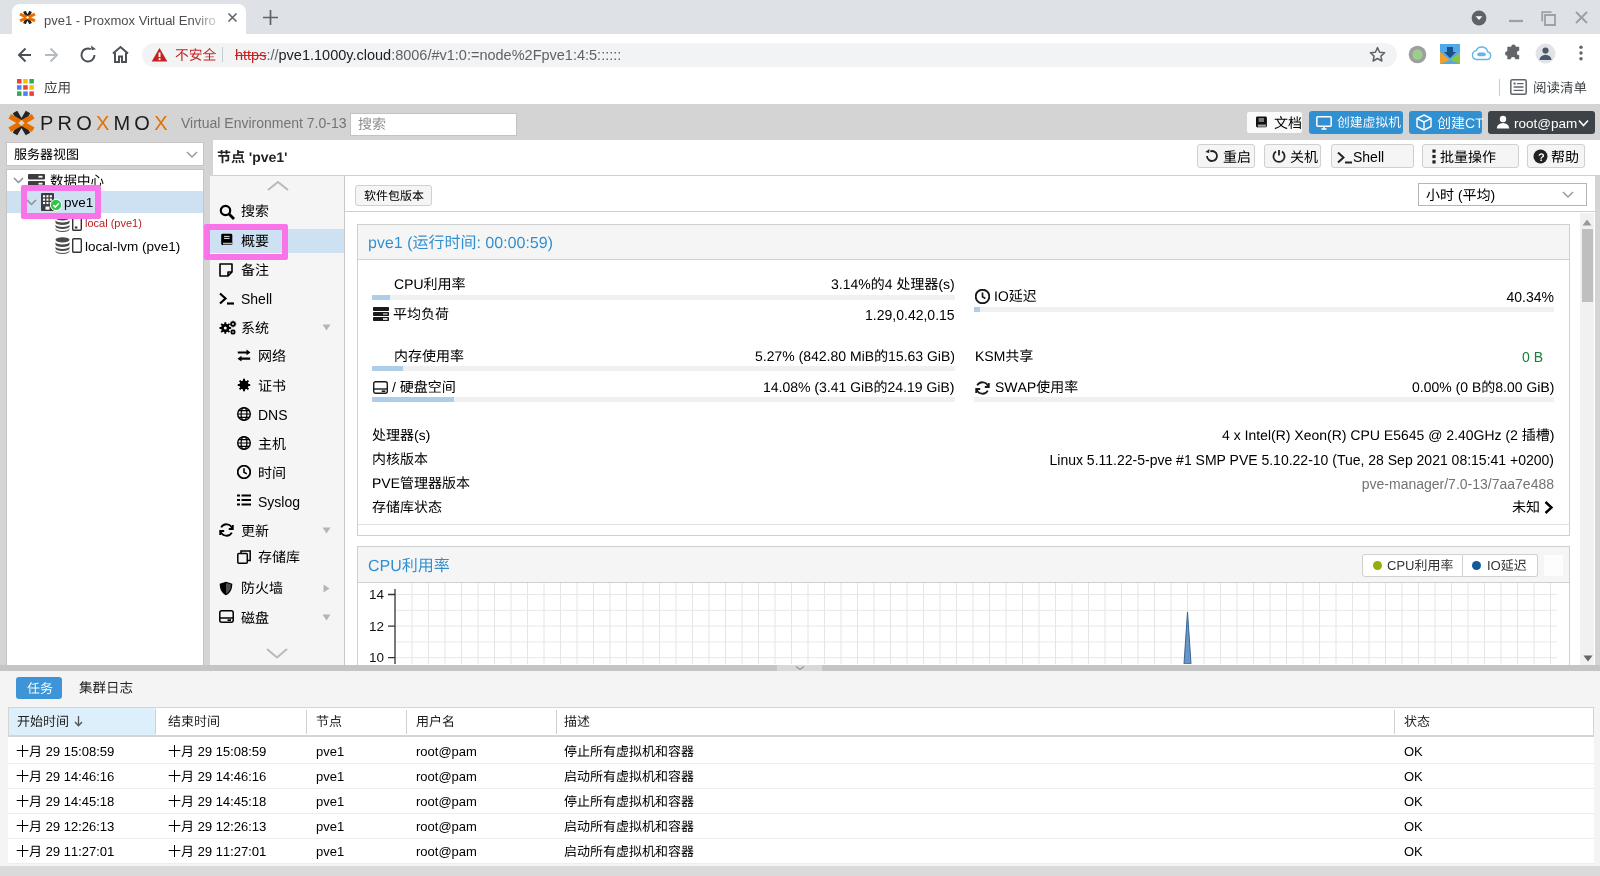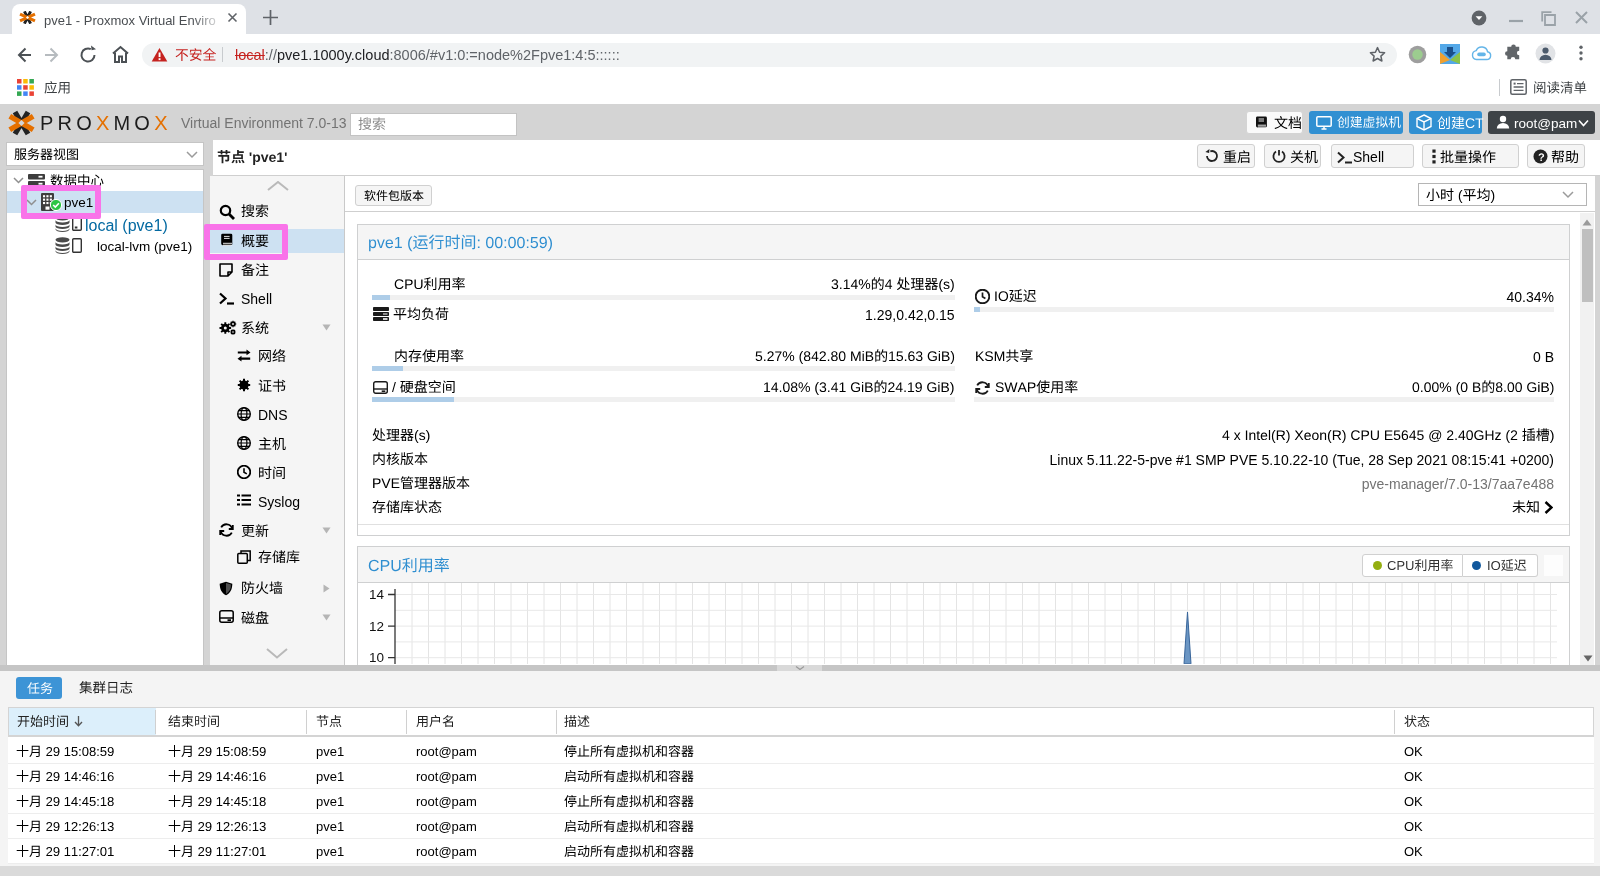--- a/index.html
+++ b/index.html
@@ -81,21 +81,21 @@
 <div id="omnibox"></div>
 <svg class="abs" style="left:151px;top:47px" width="17" height="16" viewBox="0 0 17 16">
     <path d="M8.5 1 L16.3 14.5 H0.7 Z" fill="#c5221f"></path>
     <rect x="7.6" y="5.5" width="1.9" height="4.6" fill="#fff"></rect>
     <rect x="7.6" y="11.2" width="1.9" height="1.9" fill="#fff"></rect>
   </svg>
 <svg class="abs" style="left:175.0px;top:45.5px;" width="43" height="19" viewBox="0 -13.8 43 19">
     <path d="M7.7 -6.6C9.4 -5.5 11.4 -3.9 12.4 -2.8L13.2 -3.6C12.2 -4.7 10.1 -6.2 8.5 -7.3ZM1.0 -10.6V-9.6H7.1C5.7 -7.2 3.4 -4.9 0.6 -3.5C0.8 -3.3 1.1 -2.9 1.3 -2.6C3.2 -3.6 4.9 -5.0 6.3 -6.6V1.1H7.5V-8.1C7.8 -8.5 8.1 -9.1 8.4 -9.6H12.8V-10.6Z M19.5 -11.4C19.7 -10.9 20.0 -10.4 20.2 -10.0H15.1V-7.2H16.1V-9.0H25.2V-7.2H26.3V-10.0H21.4C21.2 -10.5 20.8 -11.1 20.6 -11.6ZM22.9 -5.2C22.4 -4.1 21.8 -3.2 21.0 -2.5C20.0 -2.9 19.0 -3.2 18.1 -3.5C18.4 -4.0 18.8 -4.6 19.2 -5.2ZM17.9 -5.2C17.4 -4.4 16.9 -3.7 16.5 -3.1C17.6 -2.7 18.9 -2.2 20.1 -1.7C18.8 -0.8 17.0 -0.2 14.9 0.1C15.2 0.3 15.5 0.8 15.6 1.1C17.8 0.6 19.7 -0.1 21.2 -1.3C22.9 -0.5 24.5 0.3 25.6 1.0L26.4 0.1C25.4 -0.6 23.8 -1.3 22.1 -2.0C22.9 -2.9 23.6 -3.9 24.0 -5.2H26.7V-6.2H19.7C20.1 -6.9 20.5 -7.6 20.7 -8.2L19.6 -8.4C19.3 -7.7 18.9 -7.0 18.5 -6.2H14.8V-5.2Z M34.4 -11.7C33.0 -9.5 30.5 -7.5 28.0 -6.4C28.2 -6.2 28.5 -5.8 28.7 -5.5C29.2 -5.8 29.8 -6.1 30.3 -6.5V-5.6H34.0V-3.4H30.4V-2.5H34.0V-0.2H28.6V0.7H40.4V-0.2H35.0V-2.5H38.8V-3.4H35.0V-5.6H38.8V-6.5C39.3 -6.1 39.8 -5.8 40.4 -5.5C40.5 -5.8 40.8 -6.1 41.1 -6.3C38.8 -7.5 36.8 -9.0 35.1 -11.0L35.3 -11.3ZM30.4 -6.5C31.9 -7.5 33.4 -8.8 34.5 -10.2C35.8 -8.7 37.2 -7.5 38.7 -6.5Z" fill="#c5221f"></path>
   </svg>
 <div class="abs" style="left:222px;top:47px;width:1px;height:15px;background:#c8cbce"></div>
-<div class="txt" style="left:235px;top:46.5px;font-size:14.5px;color:#202124"><span style="color:#c5221f;text-decoration:line-through">local</span><span style="color:#5f6368">://</span>pve1.1000y.cloud<span style="color:#5f6368">:8006/#v1:0:=node%2Fpve1:4:5::::::</span></div>
+<div class="txt" style="left:235px;top:46.5px;font-size:14.5px;color:#202124"><span style="color:#c5221f;text-decoration:line-through">https</span><span style="color:#5f6368">://</span>pve1.1000y.cloud<span style="color:#5f6368">:8006/#v1:0:=node%2Fpve1:4:5::::::</span></div>
 <svg class="abs" style="left:1369px;top:46px" width="17" height="17" viewBox="0 0 17 17">
     <path d="M8.5 1.6 L10.6 6.2 L15.6 6.7 L11.9 10.1 L12.9 15 L8.5 12.5 L4.1 15 L5.1 10.1 L1.4 6.7 L6.4 6.2 Z" fill="none" stroke="#5f6368" stroke-width="1.5" stroke-linejoin="round"></path>
   </svg>
 <svg class="abs" style="left:1408px;top:45px" width="19" height="19" viewBox="0 0 19 19">
     <circle cx="9.5" cy="9.5" r="8.8" fill="#9e9e9e"></circle>
     <circle cx="9.5" cy="9.5" r="5.2" fill="#9ccc8f"></circle>
   </svg>
 <svg class="abs" style="left:1440px;top:44px" width="20" height="20" viewBox="0 0 20 20">
     <rect x="0" y="0" width="20" height="20" fill="#53a8e8"></rect>
     <path d="M0 20 L0 8 L10 16 Z" fill="#f0a030"></path>
@@ -286,33 +286,33 @@
       <ellipse cx="7.5" cy="2.8" rx="7" ry="2.6"></ellipse>
       <path d="M0.5 5 a7 2.6 0 0 0 14 0 v2.5 a7 2.6 0 0 1 -14 0 Z"></path>
       <path d="M0.5 9.5 a7 2.6 0 0 0 14 0 v2 a7 2.6 0 0 1 -14 0 Z"></path>
       <path d="M0.5 13.3 a7 2.6 0 0 0 14 0 v1 a7 2.6 0 0 1 -14 0 Z"></path>
     </g>
   </svg>
 <svg class="abs" style="left:72px;top:216px" width="10" height="15" viewBox="0 0 10 15">
     <rect x="0.7" y="0.7" width="8.6" height="13.6" rx="1" fill="none" stroke="#333" stroke-width="1.4"></rect>
     <rect x="2.8" y="10.5" width="2.6" height="2" fill="#333"></rect>
   </svg>
-<div class="txt" style="left:85px;top:217px;font-size:16px;color:#0369a1">local (pve1)</div>
+<div class="txt" style="left:85px;top:217px;font-size:11px;color:#b91c1c">local (pve1)</div>
 <svg class="abs" style="left:55px;top:237px" width="15" height="17" viewBox="0 0 15 17">
     <g fill="#4a4a4a">
       <ellipse cx="7.5" cy="2.8" rx="7" ry="2.6"></ellipse>
       <path d="M0.5 5 a7 2.6 0 0 0 14 0 v2.5 a7 2.6 0 0 1 -14 0 Z"></path>
       <path d="M0.5 9.5 a7 2.6 0 0 0 14 0 v2 a7 2.6 0 0 1 -14 0 Z"></path>
       <path d="M0.5 13.3 a7 2.6 0 0 0 14 0 v1 a7 2.6 0 0 1 -14 0 Z"></path>
     </g>
   </svg>
 <svg class="abs" style="left:72px;top:238px" width="10" height="15" viewBox="0 0 10 15">
     <rect x="0.7" y="0.7" width="8.6" height="13.6" rx="1" fill="none" stroke="#333" stroke-width="1.4"></rect>
   </svg>
-<div class="txt" style="left:97px;top:239px;font-size:13.5px;color:#000">local-lvm (pve1)</div>
+<div class="txt" style="left:85px;top:239px;font-size:13.5px;color:#000">local-lvm (pve1)</div>
 <div id="combo"></div>
 <svg class="abs" style="left:14.0px;top:145.5px;" width="67" height="18" viewBox="0 -13.0 67 18">
     <path d="M1.4 -10.4V-5.8C1.4 -3.8 1.3 -1.2 0.4 0.6C0.7 0.7 1.1 0.9 1.2 1.1C1.8 -0.2 2.1 -1.8 2.2 -3.4H4.3V-0.1C4.3 0.1 4.2 0.1 4.0 0.1C3.9 0.1 3.3 0.1 2.7 0.1C2.8 0.4 3.0 0.8 3.0 1.0C3.9 1.0 4.4 1.0 4.7 0.9C5.1 0.7 5.2 0.4 5.2 -0.1V-10.4ZM2.3 -9.5H4.3V-7.4H2.3ZM2.3 -6.5H4.3V-4.3H2.3C2.3 -4.8 2.3 -5.3 2.3 -5.8ZM11.2 -5.1C10.9 -4.0 10.4 -3.0 9.9 -2.2C9.2 -3.0 8.8 -4.0 8.4 -5.1ZM6.3 -10.4V1.0H7.3V-5.1H7.6C8.0 -3.7 8.6 -2.5 9.3 -1.4C8.7 -0.7 8.0 -0.1 7.3 0.2C7.5 0.4 7.8 0.7 7.9 1.0C8.6 0.5 9.3 -0.0 9.9 -0.7C10.5 0.0 11.2 0.6 12.0 1.1C12.1 0.8 12.4 0.5 12.6 0.3C11.8 -0.1 11.1 -0.7 10.4 -1.4C11.2 -2.6 11.9 -4.0 12.2 -5.8L11.7 -6.0L11.5 -6.0H7.3V-9.5H10.9V-7.9C10.9 -7.7 10.9 -7.7 10.7 -7.7C10.5 -7.7 9.8 -7.7 9.0 -7.7C9.1 -7.5 9.2 -7.1 9.3 -6.9C10.3 -6.9 10.9 -6.9 11.3 -7.0C11.8 -7.1 11.9 -7.4 11.9 -7.9V-10.4Z M18.8 -5.0C18.7 -4.5 18.7 -4.1 18.6 -3.7H14.6V-2.8H18.3C17.5 -1.1 16.1 -0.3 13.7 0.2C13.9 0.4 14.2 0.8 14.3 1.0C16.8 0.4 18.5 -0.7 19.3 -2.8H23.2C23.0 -1.1 22.8 -0.3 22.5 -0.1C22.3 0.1 22.2 0.1 21.9 0.1C21.6 0.1 20.7 0.1 19.9 -0.0C20.1 0.2 20.2 0.6 20.2 0.9C21.0 0.9 21.8 0.9 22.2 0.9C22.6 0.9 22.9 0.8 23.2 0.5C23.7 0.1 24.0 -0.9 24.3 -3.2C24.3 -3.4 24.3 -3.7 24.3 -3.7H19.6C19.7 -4.0 19.7 -4.4 19.8 -4.9ZM22.7 -8.7C21.9 -8.0 20.9 -7.3 19.6 -6.9C18.6 -7.3 17.8 -7.9 17.2 -8.6L17.4 -8.7ZM18.0 -10.9C17.3 -9.8 16.0 -8.5 14.2 -7.5C14.4 -7.4 14.7 -7.0 14.8 -6.8C15.4 -7.2 16.0 -7.6 16.6 -8.0C17.1 -7.4 17.7 -6.9 18.5 -6.5C17.0 -6.0 15.2 -5.7 13.6 -5.5C13.8 -5.3 13.9 -4.9 14.0 -4.6C15.9 -4.9 17.8 -5.3 19.6 -5.9C21.1 -5.3 22.9 -5.0 24.9 -4.8C25.1 -5.1 25.3 -5.5 25.5 -5.7C23.8 -5.8 22.1 -6.0 20.8 -6.4C22.2 -7.1 23.4 -8.0 24.2 -9.2L23.6 -9.6L23.5 -9.6H18.2C18.5 -10.0 18.7 -10.3 19.0 -10.7Z M28.5 -9.5H30.8V-7.7H28.5ZM34.1 -9.5H36.4V-7.7H34.1ZM34.0 -6.3C34.5 -6.1 35.2 -5.8 35.6 -5.5H31.9C32.2 -5.9 32.4 -6.3 32.6 -6.7L31.7 -6.9V-10.3H27.7V-6.8H31.6C31.4 -6.4 31.1 -5.9 30.7 -5.5H26.7V-4.6H29.9C29.0 -3.8 27.8 -3.1 26.4 -2.6C26.6 -2.4 26.8 -2.1 26.9 -1.8L27.7 -2.1V1.0H28.6V0.7H30.7V1.0H31.7V-3.0H29.2C30.0 -3.5 30.6 -4.0 31.1 -4.6H33.6C34.1 -4.0 34.8 -3.4 35.6 -3.0H33.2V1.0H34.1V0.7H36.4V1.0H37.4V-2.1L38.0 -1.9C38.1 -2.2 38.4 -2.5 38.6 -2.7C37.2 -3.0 35.8 -3.7 34.8 -4.6H38.3V-5.5H36.1L36.4 -5.8C36.0 -6.2 35.2 -6.6 34.5 -6.8ZM33.2 -10.3V-6.8H37.4V-10.3ZM28.6 -0.2V-2.1H30.7V-0.2ZM34.1 -0.2V-2.1H36.4V-0.2Z M44.9 -10.3V-3.4H45.8V-9.4H49.8V-3.4H50.8V-10.3ZM41.0 -10.5C41.5 -9.9 42.0 -9.2 42.2 -8.7L43.0 -9.3C42.8 -9.7 42.2 -10.4 41.7 -10.9ZM47.3 -8.4V-5.9C47.3 -3.9 46.9 -1.4 43.6 0.3C43.8 0.5 44.1 0.8 44.2 1.1C46.2 0.0 47.2 -1.4 47.7 -2.8V-0.3C47.7 0.6 48.1 0.8 49.0 0.8H50.1C51.3 0.8 51.4 0.3 51.5 -1.7C51.3 -1.8 51.0 -1.9 50.7 -2.1C50.7 -0.2 50.6 0.1 50.2 0.1H49.1C48.7 0.1 48.6 0.0 48.6 -0.4V-3.6H48.0C48.2 -4.4 48.2 -5.2 48.2 -5.9V-8.4ZM39.8 -8.7V-7.8H43.0C42.2 -6.1 40.8 -4.5 39.5 -3.6C39.6 -3.4 39.9 -2.9 40.0 -2.7C40.5 -3.0 41.0 -3.5 41.5 -4.0V1.0H42.4V-4.6C42.8 -4.0 43.4 -3.2 43.7 -2.8L44.3 -3.6C44.0 -3.9 43.1 -5.0 42.6 -5.5C43.3 -6.4 43.8 -7.4 44.2 -8.4L43.6 -8.7L43.5 -8.7Z M56.9 -3.6C57.9 -3.4 59.2 -3.0 60.0 -2.6L60.4 -3.2C59.6 -3.6 58.3 -4.0 57.3 -4.2ZM55.6 -2.0C57.4 -1.8 59.6 -1.2 60.9 -0.8L61.3 -1.5C60.0 -1.9 57.8 -2.4 56.0 -2.6ZM53.1 -10.3V1.0H54.0V0.5H62.9V1.0H63.9V-10.3ZM54.0 -0.4V-9.5H62.9V-0.4ZM57.4 -9.2C56.7 -8.1 55.6 -7.1 54.5 -6.5C54.7 -6.3 55.0 -6.0 55.2 -5.9C55.6 -6.1 56.0 -6.4 56.4 -6.8C56.8 -6.4 57.3 -6.0 57.8 -5.6C56.7 -5.1 55.4 -4.7 54.3 -4.5C54.4 -4.3 54.6 -3.9 54.7 -3.7C56.0 -4.0 57.4 -4.5 58.6 -5.1C59.7 -4.6 60.9 -4.1 62.2 -3.8C62.3 -4.1 62.5 -4.4 62.7 -4.6C61.6 -4.8 60.4 -5.1 59.4 -5.6C60.4 -6.3 61.2 -7.0 61.7 -7.9L61.2 -8.2L61.0 -8.2H57.7C57.9 -8.4 58.0 -8.7 58.2 -8.9ZM56.9 -7.3 57.0 -7.4H60.4C59.9 -6.9 59.3 -6.4 58.6 -6.0C57.9 -6.4 57.3 -6.9 56.9 -7.3Z" fill="#000"></path>
   </svg>
 <svg class="abs" style="left:186px;top:151px" width="12" height="8" viewBox="0 0 12 8">
     <path d="M1 1 L6 6 L11 1" fill="none" stroke="#9b9b9b" stroke-width="1.5"></path>
   </svg>
 <div id="menu"></div>
 <div class="abs" style="left:267px;top:181px;width:22px;height:10px">
     <svg width="22" height="10" viewBox="0 0 22 10">
@@ -538,21 +538,21 @@
 <svg class="abs" style="left:994.0px;top:287.0px;" width="44" height="20" viewBox="0 -14.0 44 20">
     <path d="M1.3 0.0V-9.6H2.6V0.0Z M14.1 -4.9Q14.1 -3.3 13.5 -2.2Q13.0 -1.1 11.9 -0.5Q10.8 0.1 9.3 0.1Q7.8 0.1 6.8 -0.5Q5.7 -1.1 5.1 -2.2Q4.6 -3.3 4.6 -4.9Q4.6 -7.2 5.8 -8.5Q7.1 -9.8 9.3 -9.8Q10.8 -9.8 11.9 -9.2Q13.0 -8.6 13.5 -7.5Q14.1 -6.4 14.1 -4.9ZM12.8 -4.9Q12.8 -6.7 11.9 -7.7Q11.0 -8.7 9.3 -8.7Q7.7 -8.7 6.8 -7.7Q5.9 -6.7 5.9 -4.9Q5.9 -3.0 6.8 -2.0Q7.7 -0.9 9.3 -0.9Q11.0 -0.9 11.9 -2.0Q12.8 -3.0 12.8 -4.9Z M20.9 -7.8V-1.7H28.1V-2.7H24.9V-6.2H28.0V-7.2H24.9V-10.1C26.0 -10.3 27.0 -10.6 27.8 -10.9L27.0 -11.7C25.5 -11.1 22.7 -10.6 20.3 -10.4C20.4 -10.1 20.6 -9.8 20.6 -9.5C21.7 -9.6 22.8 -9.8 23.9 -10.0V-2.7H21.8V-7.8ZM16.1 -5.5C16.1 -5.6 16.3 -5.8 16.5 -5.9H18.7C18.5 -4.6 18.2 -3.5 17.8 -2.6C17.3 -3.2 17.0 -3.9 16.7 -4.8L15.9 -4.5C16.2 -3.3 16.7 -2.4 17.3 -1.7C16.7 -0.7 16.0 -0.0 15.2 0.5C15.5 0.6 15.9 1.0 16.0 1.2C16.8 0.7 17.5 0.0 18.0 -0.9C19.6 0.4 21.6 0.8 24.1 0.8H27.9C28.0 0.5 28.1 -0.0 28.3 -0.3C27.6 -0.2 24.7 -0.2 24.2 -0.2C21.9 -0.2 19.9 -0.5 18.5 -1.8C19.1 -3.1 19.6 -4.7 19.8 -6.7L19.2 -6.9L19.0 -6.8H17.4C18.1 -7.9 18.8 -9.2 19.5 -10.6L18.9 -11.0L18.5 -10.9H15.5V-9.9H18.1C17.5 -8.7 16.8 -7.5 16.6 -7.2C16.3 -6.8 15.9 -6.4 15.7 -6.4C15.8 -6.2 16.0 -5.7 16.1 -5.5Z M29.9 -11.0C30.7 -10.3 31.6 -9.2 32.0 -8.5L32.9 -9.1C32.4 -9.8 31.5 -10.8 30.7 -11.5ZM37.2 -5.5C38.5 -4.2 40.1 -2.5 40.8 -1.4L41.7 -2.1C40.9 -3.1 39.3 -4.8 38.1 -6.1ZM32.4 -6.7H29.5V-5.7H31.4V-1.8C30.8 -1.5 30.1 -0.9 29.3 -0.1L30.0 0.9C30.7 -0.1 31.4 -0.9 31.9 -0.9C32.2 -0.9 32.7 -0.4 33.2 -0.1C34.2 0.5 35.4 0.7 37.1 0.7C38.5 0.7 41.0 0.6 42.0 0.5C42.0 0.2 42.2 -0.3 42.3 -0.6C40.9 -0.4 38.8 -0.3 37.2 -0.3C35.6 -0.3 34.4 -0.4 33.5 -1.0C33.0 -1.3 32.7 -1.5 32.4 -1.7ZM35.7 -7.5V-7.8V-10.0H40.2V-7.5ZM34.6 -11.0V-7.9C34.6 -6.1 34.4 -3.7 33.1 -2.0C33.3 -1.9 33.8 -1.6 34.0 -1.4C35.1 -2.8 35.5 -4.8 35.6 -6.5H41.2V-11.0Z" fill="#000"></path>
   </svg>
 <div class="txt" style="right:46px;top:289px;font-size:14px;color:#000">40.34%</div>
 <div class="bar" style="left:974px;top:307px;width:580px">
     <div class="barfill" style="width:6px"></div>
   </div>
 <svg class="abs" style="left:975.0px;top:347.0px;" width="60" height="20" viewBox="0 -14.0 60 20">
     <path d="M7.6 0.0 3.7 -4.6 2.5 -3.7V0.0H1.1V-9.6H2.5V-4.8L7.1 -9.6H8.6L4.5 -5.4L9.2 0.0Z M18.0 -2.7Q18.0 -1.3 17.0 -0.6Q15.9 0.1 14.1 0.1Q10.5 0.1 10.0 -2.3L11.2 -2.6Q11.5 -1.7 12.2 -1.3Q12.9 -0.9 14.1 -0.9Q15.4 -0.9 16.1 -1.3Q16.7 -1.8 16.7 -2.6Q16.7 -3.1 16.5 -3.4Q16.3 -3.7 15.9 -3.8Q15.5 -4.0 15.0 -4.2Q14.5 -4.3 13.8 -4.4Q12.7 -4.7 12.1 -4.9Q11.5 -5.2 11.1 -5.5Q10.8 -5.8 10.6 -6.2Q10.4 -6.7 10.4 -7.2Q10.4 -8.4 11.4 -9.1Q12.3 -9.8 14.1 -9.8Q15.7 -9.8 16.6 -9.3Q17.5 -8.8 17.8 -7.6L16.5 -7.3Q16.3 -8.1 15.7 -8.4Q15.1 -8.8 14.1 -8.8Q12.9 -8.8 12.3 -8.4Q11.7 -8.0 11.7 -7.3Q11.7 -6.8 11.9 -6.5Q12.2 -6.2 12.6 -6.0Q13.1 -5.8 14.4 -5.5Q14.8 -5.4 15.3 -5.3Q15.7 -5.2 16.1 -5.1Q16.5 -4.9 16.9 -4.7Q17.2 -4.5 17.5 -4.3Q17.7 -4.0 17.9 -3.6Q18.0 -3.2 18.0 -2.7Z M28.0 0.0V-6.4Q28.0 -7.5 28.1 -8.5Q27.7 -7.3 27.5 -6.6L25.0 0.0H24.1L21.5 -6.6L21.2 -7.7L20.9 -8.5L21.0 -7.7L21.0 -6.4V0.0H19.8V-9.6H21.5L24.1 -3.0Q24.2 -2.5 24.4 -2.1Q24.5 -1.6 24.5 -1.4Q24.6 -1.7 24.8 -2.3Q24.9 -2.8 25.0 -3.0L27.5 -9.6H29.2V0.0Z M38.6 -2.1C39.9 -1.1 41.6 0.3 42.4 1.1L43.4 0.5C42.5 -0.4 40.8 -1.7 39.5 -2.6ZM34.9 -2.6C34.2 -1.6 32.6 -0.4 31.2 0.4C31.4 0.6 31.8 0.9 32.0 1.1C33.4 0.3 35.0 -1.0 36.0 -2.2ZM31.6 -8.8V-7.8H34.3V-4.5H31.0V-3.4H43.7V-4.5H40.4V-7.8H43.2V-8.8H40.4V-11.6H39.3V-8.8H35.3V-11.6H34.3V-8.8ZM35.3 -4.5V-7.8H39.3V-4.5Z M48.0 -7.9H54.7V-6.7H48.0ZM47.0 -8.7V-5.9H55.8V-8.7ZM55.3 -5.1 55.0 -5.0H46.4V-4.2H53.6C52.7 -3.9 51.7 -3.5 50.8 -3.3L50.8 -2.5H45.1V-1.6H50.8V0.0C50.8 0.2 50.7 0.3 50.4 0.3C50.2 0.3 49.2 0.3 48.3 0.3C48.4 0.5 48.6 0.9 48.6 1.1C49.9 1.1 50.7 1.1 51.2 1.0C51.7 0.9 51.9 0.6 51.9 0.0V-1.6H57.6V-2.5H51.9V-2.9C53.4 -3.2 55.0 -3.8 56.2 -4.5L55.5 -5.1ZM50.4 -11.7C50.6 -11.3 50.7 -10.9 50.9 -10.5H45.2V-9.6H57.4V-10.5H52.1C51.9 -11.0 51.7 -11.5 51.4 -11.9Z" fill="#000"></path>
   </svg>
-<div class="txt" style="right:46px;top:349px;font-size:14px;color:#000000">0 B</div>
+<div class="txt" style="right:57px;top:349px;font-size:14px;color:#15803d">0 B</div>
 <svg class="abs" style="left:975px;top:381px" width="15" height="14" viewBox="0 0 15 14">
     <path d="M13.8 2 V6 H9.8" fill="none" stroke="#1a1a1a" stroke-width="1.8"></path>
     <path d="M1.2 12 V8 H5.2" fill="none" stroke="#1a1a1a" stroke-width="1.8"></path>
     <path d="M13.2 5.5 A6 6 0 0 0 2.2 4.4 M1.8 8.5 A6 6 0 0 0 12.8 9.6" fill="none" stroke="#1a1a1a" stroke-width="1.8"></path>
   </svg>
 <svg class="abs" style="left:995.0px;top:378.0px;" width="85" height="20" viewBox="0 -14.0 85 20">
     <path d="M8.7 -2.7Q8.7 -1.3 7.7 -0.6Q6.6 0.1 4.7 0.1Q1.2 0.1 0.6 -2.3L1.9 -2.6Q2.1 -1.7 2.8 -1.3Q3.5 -0.9 4.8 -0.9Q6.0 -0.9 6.7 -1.3Q7.4 -1.8 7.4 -2.6Q7.4 -3.1 7.2 -3.4Q7.0 -3.7 6.6 -3.8Q6.2 -4.0 5.7 -4.2Q5.1 -4.3 4.5 -4.4Q3.3 -4.7 2.7 -4.9Q2.1 -5.2 1.8 -5.5Q1.4 -5.8 1.3 -6.2Q1.1 -6.7 1.1 -7.2Q1.1 -8.4 2.0 -9.1Q3.0 -9.8 4.7 -9.8Q6.4 -9.8 7.3 -9.3Q8.1 -8.8 8.5 -7.6L7.2 -7.3Q7.0 -8.1 6.4 -8.4Q5.8 -8.8 4.7 -8.8Q3.6 -8.8 3.0 -8.4Q2.4 -8.0 2.4 -7.3Q2.4 -6.8 2.6 -6.5Q2.8 -6.2 3.3 -6.0Q3.7 -5.8 5.0 -5.5Q5.5 -5.4 5.9 -5.3Q6.4 -5.2 6.8 -5.1Q7.2 -4.9 7.5 -4.7Q7.9 -4.5 8.1 -4.3Q8.4 -4.0 8.5 -3.6Q8.7 -3.2 8.7 -2.7Z M19.7 0.0H18.1L16.4 -6.1Q16.3 -6.7 16.0 -8.2Q15.8 -7.4 15.7 -6.8Q15.5 -6.3 13.8 0.0H12.2L9.4 -9.6H10.8L12.5 -3.5Q12.8 -2.4 13.1 -1.1Q13.2 -1.9 13.4 -2.8Q13.7 -3.7 15.3 -9.6H16.6L18.3 -3.6Q18.6 -2.2 18.9 -1.1L18.9 -1.4Q19.1 -2.2 19.2 -2.7Q19.3 -3.2 21.1 -9.6H22.5Z M30.5 0.0 29.4 -2.8H25.0L23.9 0.0H22.6L26.5 -9.6H28.0L31.9 0.0ZM27.2 -8.6 27.2 -8.5Q27.0 -7.9 26.7 -7.0L25.4 -3.8H29.0L27.8 -7.0Q27.6 -7.5 27.4 -8.1Z M40.5 -6.7Q40.5 -5.4 39.6 -4.6Q38.7 -3.8 37.2 -3.8H34.3V0.0H33.0V-9.6H37.1Q38.7 -9.6 39.6 -8.9Q40.5 -8.1 40.5 -6.7ZM39.2 -6.7Q39.2 -8.6 36.9 -8.6H34.3V-4.8H37.0Q39.2 -4.8 39.2 -6.7Z M49.6 -11.7V-10.2H45.7V-9.2H49.6V-7.9H46.1V-4.0H49.5C49.4 -3.2 49.2 -2.5 48.8 -1.8C48.0 -2.4 47.4 -3.0 47.0 -3.7L46.1 -3.4C46.6 -2.5 47.3 -1.8 48.2 -1.1C47.5 -0.5 46.6 -0.1 45.2 0.3C45.4 0.5 45.7 0.9 45.8 1.2C47.3 0.7 48.3 0.1 49.0 -0.5C50.4 0.3 52.2 0.9 54.2 1.1C54.3 0.8 54.6 0.4 54.8 0.2C52.8 -0.0 51.1 -0.5 49.6 -1.3C50.2 -2.1 50.5 -3.0 50.6 -4.0H54.2V-7.9H50.6V-9.2H54.7V-10.2H50.6V-11.7ZM47.1 -7.0H49.6V-5.5L49.6 -4.9H47.1ZM50.6 -7.0H53.2V-4.9H50.6L50.6 -5.5ZM45.1 -11.8C44.3 -9.7 42.9 -7.6 41.5 -6.2C41.7 -6.0 42.0 -5.4 42.1 -5.2C42.6 -5.7 43.2 -6.4 43.6 -7.0V1.2H44.7V-8.6C45.2 -9.5 45.7 -10.5 46.1 -11.5Z M57.4 -10.8V-5.7C57.4 -3.7 57.2 -1.2 55.7 0.5C55.9 0.6 56.3 1.0 56.5 1.2C57.6 0.0 58.0 -1.6 58.3 -3.2H61.8V1.0H62.8V-3.2H66.6V-0.3C66.6 -0.1 66.5 0.0 66.2 0.0C66.0 0.1 65.0 0.1 64.0 0.0C64.2 0.3 64.3 0.8 64.4 1.0C65.7 1.1 66.5 1.0 67.0 0.9C67.5 0.7 67.6 0.4 67.6 -0.3V-10.8ZM58.4 -9.8H61.8V-7.5H58.4ZM66.6 -9.8V-7.5H62.8V-9.8ZM58.4 -6.5H61.8V-4.2H58.3C58.4 -4.7 58.4 -5.2 58.4 -5.7ZM66.6 -6.5V-4.2H62.8V-6.5Z M80.8 -9.0C80.3 -8.4 79.5 -7.7 78.8 -7.2L79.6 -6.7C80.3 -7.1 81.1 -7.8 81.7 -8.5ZM70.0 -4.7 70.5 -3.9C71.5 -4.3 72.6 -4.9 73.7 -5.5L73.5 -6.3C72.2 -5.7 70.9 -5.1 70.0 -4.7ZM70.4 -8.4C71.2 -7.9 72.1 -7.2 72.5 -6.7L73.3 -7.4C72.8 -7.9 71.9 -8.5 71.1 -9.0ZM78.7 -5.7C79.7 -5.1 80.9 -4.3 81.5 -3.7L82.2 -4.4C81.6 -4.9 80.4 -5.7 79.4 -6.3ZM69.9 -2.8V-1.8H75.7V1.1H76.8V-1.8H82.5V-2.8H76.8V-4.0H75.7V-2.8ZM75.3 -11.6C75.5 -11.3 75.8 -10.9 76.0 -10.5H70.2V-9.5H75.4C74.9 -8.9 74.5 -8.3 74.3 -8.1C74.1 -7.9 73.9 -7.7 73.7 -7.7C73.8 -7.4 73.9 -7.0 74.0 -6.8C74.2 -6.8 74.5 -6.9 76.1 -7.0C75.4 -6.4 74.8 -5.8 74.5 -5.6C74.1 -5.2 73.7 -4.9 73.4 -4.9C73.5 -4.6 73.6 -4.2 73.7 -4.0C74.0 -4.1 74.5 -4.2 78.1 -4.5C78.3 -4.3 78.4 -4.0 78.5 -3.8L79.4 -4.2C79.1 -4.8 78.4 -5.8 77.7 -6.5L76.9 -6.2C77.2 -5.9 77.4 -5.6 77.6 -5.3L75.1 -5.1C76.4 -6.1 77.6 -7.3 78.7 -8.6L77.9 -9.1C77.6 -8.7 77.2 -8.3 76.9 -7.9L75.1 -7.8C75.6 -8.3 76.0 -8.9 76.5 -9.5H82.4V-10.5H77.2C77.0 -10.9 76.7 -11.5 76.3 -11.9Z" fill="#000"></path>
   </svg>
 <svg class="abs" style="left:1411.6px;top:378.0px;" width="144" height="20" viewBox="0 -14.0 144 20">
     <path d="M7.2 -4.8Q7.2 -2.4 6.4 -1.1Q5.5 0.1 3.9 0.1Q2.2 0.1 1.4 -1.1Q0.5 -2.4 0.5 -4.8Q0.5 -7.3 1.4 -8.5Q2.2 -9.8 3.9 -9.8Q5.6 -9.8 6.4 -8.5Q7.2 -7.3 7.2 -4.8ZM6.0 -4.8Q6.0 -6.9 5.5 -7.8Q5.0 -8.8 3.9 -8.8Q2.8 -8.8 2.3 -7.9Q1.8 -6.9 1.8 -4.8Q1.8 -2.8 2.3 -1.8Q2.8 -0.9 3.9 -0.9Q5.0 -0.9 5.5 -1.8Q6.0 -2.8 6.0 -4.8Z M9.1 0.0V-1.5H10.4V0.0Z M18.9 -4.8Q18.9 -2.4 18.1 -1.1Q17.2 0.1 15.6 0.1Q13.9 0.1 13.1 -1.1Q12.2 -2.4 12.2 -4.8Q12.2 -7.3 13.0 -8.5Q13.8 -9.8 15.6 -9.8Q17.3 -9.8 18.1 -8.5Q18.9 -7.3 18.9 -4.8ZM17.7 -4.8Q17.7 -6.9 17.2 -7.8Q16.7 -8.8 15.6 -8.8Q14.5 -8.8 14.0 -7.9Q13.5 -6.9 13.5 -4.8Q13.5 -2.8 14.0 -1.8Q14.5 -0.9 15.6 -0.9Q16.7 -0.9 17.2 -1.8Q17.7 -2.8 17.7 -4.8Z M26.7 -4.8Q26.7 -2.4 25.9 -1.1Q25.0 0.1 23.3 0.1Q21.7 0.1 20.8 -1.1Q20.0 -2.4 20.0 -4.8Q20.0 -7.3 20.8 -8.5Q21.6 -9.8 23.4 -9.8Q25.1 -9.8 25.9 -8.5Q26.7 -7.3 26.7 -4.8ZM25.5 -4.8Q25.5 -6.9 25.0 -7.8Q24.5 -8.8 23.4 -8.8Q22.2 -8.8 21.7 -7.9Q21.3 -6.9 21.3 -4.8Q21.3 -2.8 21.8 -1.8Q22.3 -0.9 23.4 -0.9Q24.4 -0.9 24.9 -1.8Q25.5 -2.8 25.5 -4.8Z M39.2 -3.0Q39.2 -1.5 38.6 -0.7Q38.1 0.1 37.0 0.1Q35.9 0.1 35.4 -0.7Q34.9 -1.5 34.9 -3.0Q34.9 -4.5 35.4 -5.3Q35.9 -6.0 37.0 -6.0Q38.2 -6.0 38.7 -5.3Q39.2 -4.5 39.2 -3.0ZM30.9 0.0H29.8L36.1 -9.6H37.2ZM29.9 -9.7Q31.0 -9.7 31.6 -8.9Q32.1 -8.2 32.1 -6.7Q32.1 -5.2 31.5 -4.4Q31.0 -3.6 29.9 -3.6Q28.8 -3.6 28.3 -4.4Q27.7 -5.2 27.7 -6.7Q27.7 -8.2 28.3 -9.0Q28.8 -9.7 29.9 -9.7ZM38.2 -3.0Q38.2 -4.2 37.9 -4.7Q37.7 -5.3 37.0 -5.3Q36.4 -5.3 36.1 -4.8Q35.9 -4.2 35.9 -3.0Q35.9 -1.8 36.1 -1.2Q36.4 -0.7 37.0 -0.7Q37.6 -0.7 37.9 -1.2Q38.2 -1.8 38.2 -3.0ZM31.1 -6.7Q31.1 -7.9 30.8 -8.4Q30.6 -9.0 29.9 -9.0Q29.3 -9.0 29.0 -8.4Q28.8 -7.9 28.8 -6.7Q28.8 -5.5 29.0 -4.9Q29.3 -4.4 29.9 -4.4Q30.5 -4.4 30.8 -4.9Q31.1 -5.5 31.1 -6.7Z M44.5 -3.6Q44.5 -5.6 45.1 -7.2Q45.7 -8.8 47.0 -10.1H48.2Q46.9 -8.7 46.3 -7.1Q45.7 -5.5 45.7 -3.6Q45.7 -1.7 46.3 -0.1Q46.9 1.5 48.2 2.9H47.0Q45.7 1.5 45.1 -0.1Q44.5 -1.6 44.5 -3.6Z M55.5 -4.8Q55.5 -2.4 54.6 -1.1Q53.8 0.1 52.1 0.1Q50.5 0.1 49.6 -1.1Q48.8 -2.4 48.8 -4.8Q48.8 -7.3 49.6 -8.5Q50.4 -9.8 52.2 -9.8Q53.9 -9.8 54.7 -8.5Q55.5 -7.3 55.5 -4.8ZM54.2 -4.8Q54.2 -6.9 53.8 -7.8Q53.3 -8.8 52.2 -8.8Q51.0 -8.8 50.5 -7.9Q50.0 -6.9 50.0 -4.8Q50.0 -2.8 50.5 -1.8Q51.0 -0.9 52.1 -0.9Q53.2 -0.9 53.7 -1.8Q54.2 -2.8 54.2 -4.8Z M68.5 -2.7Q68.5 -1.4 67.6 -0.7Q66.7 0.0 65.0 0.0H61.1V-9.6H64.6Q68.0 -9.6 68.0 -7.3Q68.0 -6.4 67.5 -5.9Q67.0 -5.3 66.1 -5.1Q67.3 -4.9 67.9 -4.3Q68.5 -3.7 68.5 -2.7ZM66.7 -7.1Q66.7 -7.9 66.1 -8.3Q65.6 -8.6 64.6 -8.6H62.4V-5.5H64.6Q65.6 -5.5 66.1 -5.9Q66.7 -6.3 66.7 -7.1ZM67.2 -2.8Q67.2 -4.5 64.8 -4.5H62.4V-1.0H64.9Q66.1 -1.0 66.7 -1.5Q67.2 -1.9 67.2 -2.8Z M77.0 -5.9C77.8 -4.9 78.7 -3.5 79.1 -2.6L80.0 -3.2C79.6 -4.0 78.6 -5.4 77.8 -6.4ZM72.6 -11.8C72.5 -11.1 72.3 -10.2 72.0 -9.5H70.5V0.8H71.4V-0.4H75.4V-9.5H73.0C73.3 -10.1 73.5 -10.9 73.8 -11.6ZM71.4 -8.6H74.4V-5.6H71.4ZM71.4 -1.3V-4.7H74.4V-1.3ZM77.6 -11.8C77.2 -9.9 76.4 -8.0 75.5 -6.7C75.7 -6.6 76.1 -6.3 76.3 -6.1C76.8 -6.8 77.3 -7.6 77.7 -8.6H81.2C81.1 -3.0 80.9 -0.8 80.4 -0.3C80.2 -0.1 80.1 -0.1 79.8 -0.1C79.5 -0.1 78.6 -0.1 77.7 -0.2C77.9 0.1 78.0 0.5 78.1 0.8C78.9 0.9 79.7 0.9 80.2 0.9C80.7 0.8 81.0 0.7 81.3 0.3C81.8 -0.4 82.0 -2.6 82.3 -9.0C82.3 -9.2 82.3 -9.5 82.3 -9.5H78.0C78.3 -10.2 78.5 -10.9 78.6 -11.6Z M90.4 -2.7Q90.4 -1.4 89.6 -0.6Q88.7 0.1 87.2 0.1Q85.6 0.1 84.7 -0.6Q83.9 -1.3 83.9 -2.7Q83.9 -3.6 84.4 -4.3Q85.0 -4.9 85.8 -5.0V-5.1Q85.0 -5.2 84.6 -5.9Q84.1 -6.5 84.1 -7.3Q84.1 -8.4 84.9 -9.1Q85.7 -9.8 87.1 -9.8Q88.6 -9.8 89.4 -9.1Q90.2 -8.4 90.2 -7.3Q90.2 -6.5 89.7 -5.9Q89.3 -5.2 88.5 -5.1V-5.1Q89.4 -4.9 89.9 -4.3Q90.4 -3.6 90.4 -2.7ZM88.9 -7.2Q88.9 -8.9 87.1 -8.9Q86.3 -8.9 85.8 -8.4Q85.4 -8.0 85.4 -7.2Q85.4 -6.4 85.8 -6.0Q86.3 -5.5 87.1 -5.5Q88.0 -5.5 88.5 -5.9Q88.9 -6.3 88.9 -7.2ZM89.2 -2.8Q89.2 -3.7 88.6 -4.2Q88.1 -4.6 87.1 -4.6Q86.2 -4.6 85.7 -4.1Q85.1 -3.6 85.1 -2.8Q85.1 -0.8 87.2 -0.8Q88.2 -0.8 88.7 -1.3Q89.2 -1.8 89.2 -2.8Z M92.3 0.0V-1.5H93.7V0.0Z M102.2 -4.8Q102.2 -2.4 101.3 -1.1Q100.5 0.1 98.8 0.1Q97.2 0.1 96.3 -1.1Q95.5 -2.4 95.5 -4.8Q95.5 -7.3 96.3 -8.5Q97.1 -9.8 98.9 -9.8Q100.6 -9.8 101.4 -8.5Q102.2 -7.3 102.2 -4.8ZM100.9 -4.8Q100.9 -6.9 100.4 -7.8Q100.0 -8.8 98.9 -8.8Q97.7 -8.8 97.2 -7.9Q96.7 -6.9 96.7 -4.8Q96.7 -2.8 97.2 -1.8Q97.7 -0.9 98.8 -0.9Q99.9 -0.9 100.4 -1.8Q100.9 -2.8 100.9 -4.8Z M110.0 -4.8Q110.0 -2.4 109.1 -1.1Q108.3 0.1 106.6 0.1Q104.9 0.1 104.1 -1.1Q103.3 -2.4 103.3 -4.8Q103.3 -7.3 104.1 -8.5Q104.9 -9.8 106.6 -9.8Q108.3 -9.8 109.2 -8.5Q110.0 -7.3 110.0 -4.8ZM108.7 -4.8Q108.7 -6.9 108.2 -7.8Q107.7 -8.8 106.6 -8.8Q105.5 -8.8 105.0 -7.9Q104.5 -6.9 104.5 -4.8Q104.5 -2.8 105.0 -1.8Q105.5 -0.9 106.6 -0.9Q107.7 -0.9 108.2 -1.8Q108.7 -2.8 108.7 -4.8Z M115.1 -4.9Q115.1 -7.2 116.4 -8.5Q117.6 -9.8 119.9 -9.8Q121.5 -9.8 122.5 -9.2Q123.5 -8.7 124.0 -7.5L122.8 -7.1Q122.4 -8.0 121.7 -8.3Q120.9 -8.7 119.9 -8.7Q118.2 -8.7 117.3 -7.7Q116.4 -6.7 116.4 -4.9Q116.4 -3.0 117.4 -2.0Q118.3 -0.9 120.0 -0.9Q120.9 -0.9 121.7 -1.2Q122.5 -1.5 123.0 -2.0V-3.7H120.2V-4.8H124.2V-1.5Q123.5 -0.7 122.4 -0.3Q121.3 0.1 120.0 0.1Q118.4 0.1 117.4 -0.5Q116.3 -1.1 115.7 -2.2Q115.1 -3.3 115.1 -4.9Z M126.2 -9.0V-10.1H127.5V-9.0ZM126.2 0.0V-7.4H127.5V0.0Z M137.0 -2.7Q137.0 -1.4 136.1 -0.7Q135.1 0.0 133.5 0.0H129.5V-9.6H133.0Q136.4 -9.6 136.4 -7.3Q136.4 -6.4 136.0 -5.9Q135.5 -5.3 134.6 -5.1Q135.8 -4.9 136.4 -4.3Q137.0 -3.7 137.0 -2.7ZM135.1 -7.1Q135.1 -7.9 134.6 -8.3Q134.1 -8.6 133.0 -8.6H130.9V-5.5H133.0Q134.1 -5.5 134.6 -5.9Q135.1 -6.3 135.1 -7.1ZM135.7 -2.8Q135.7 -4.5 133.3 -4.5H130.9V-1.0H133.4Q134.6 -1.0 135.1 -1.5Q135.7 -1.9 135.7 -2.8Z M141.5 -3.6Q141.5 -1.6 140.9 -0.1Q140.3 1.5 139.0 2.9H137.8Q139.1 1.5 139.7 -0.1Q140.3 -1.7 140.3 -3.6Q140.3 -5.5 139.7 -7.1Q139.1 -8.7 137.8 -10.1H139.0Q140.3 -8.8 140.9 -7.2Q141.5 -5.6 141.5 -3.6Z" fill="#000"></path>

